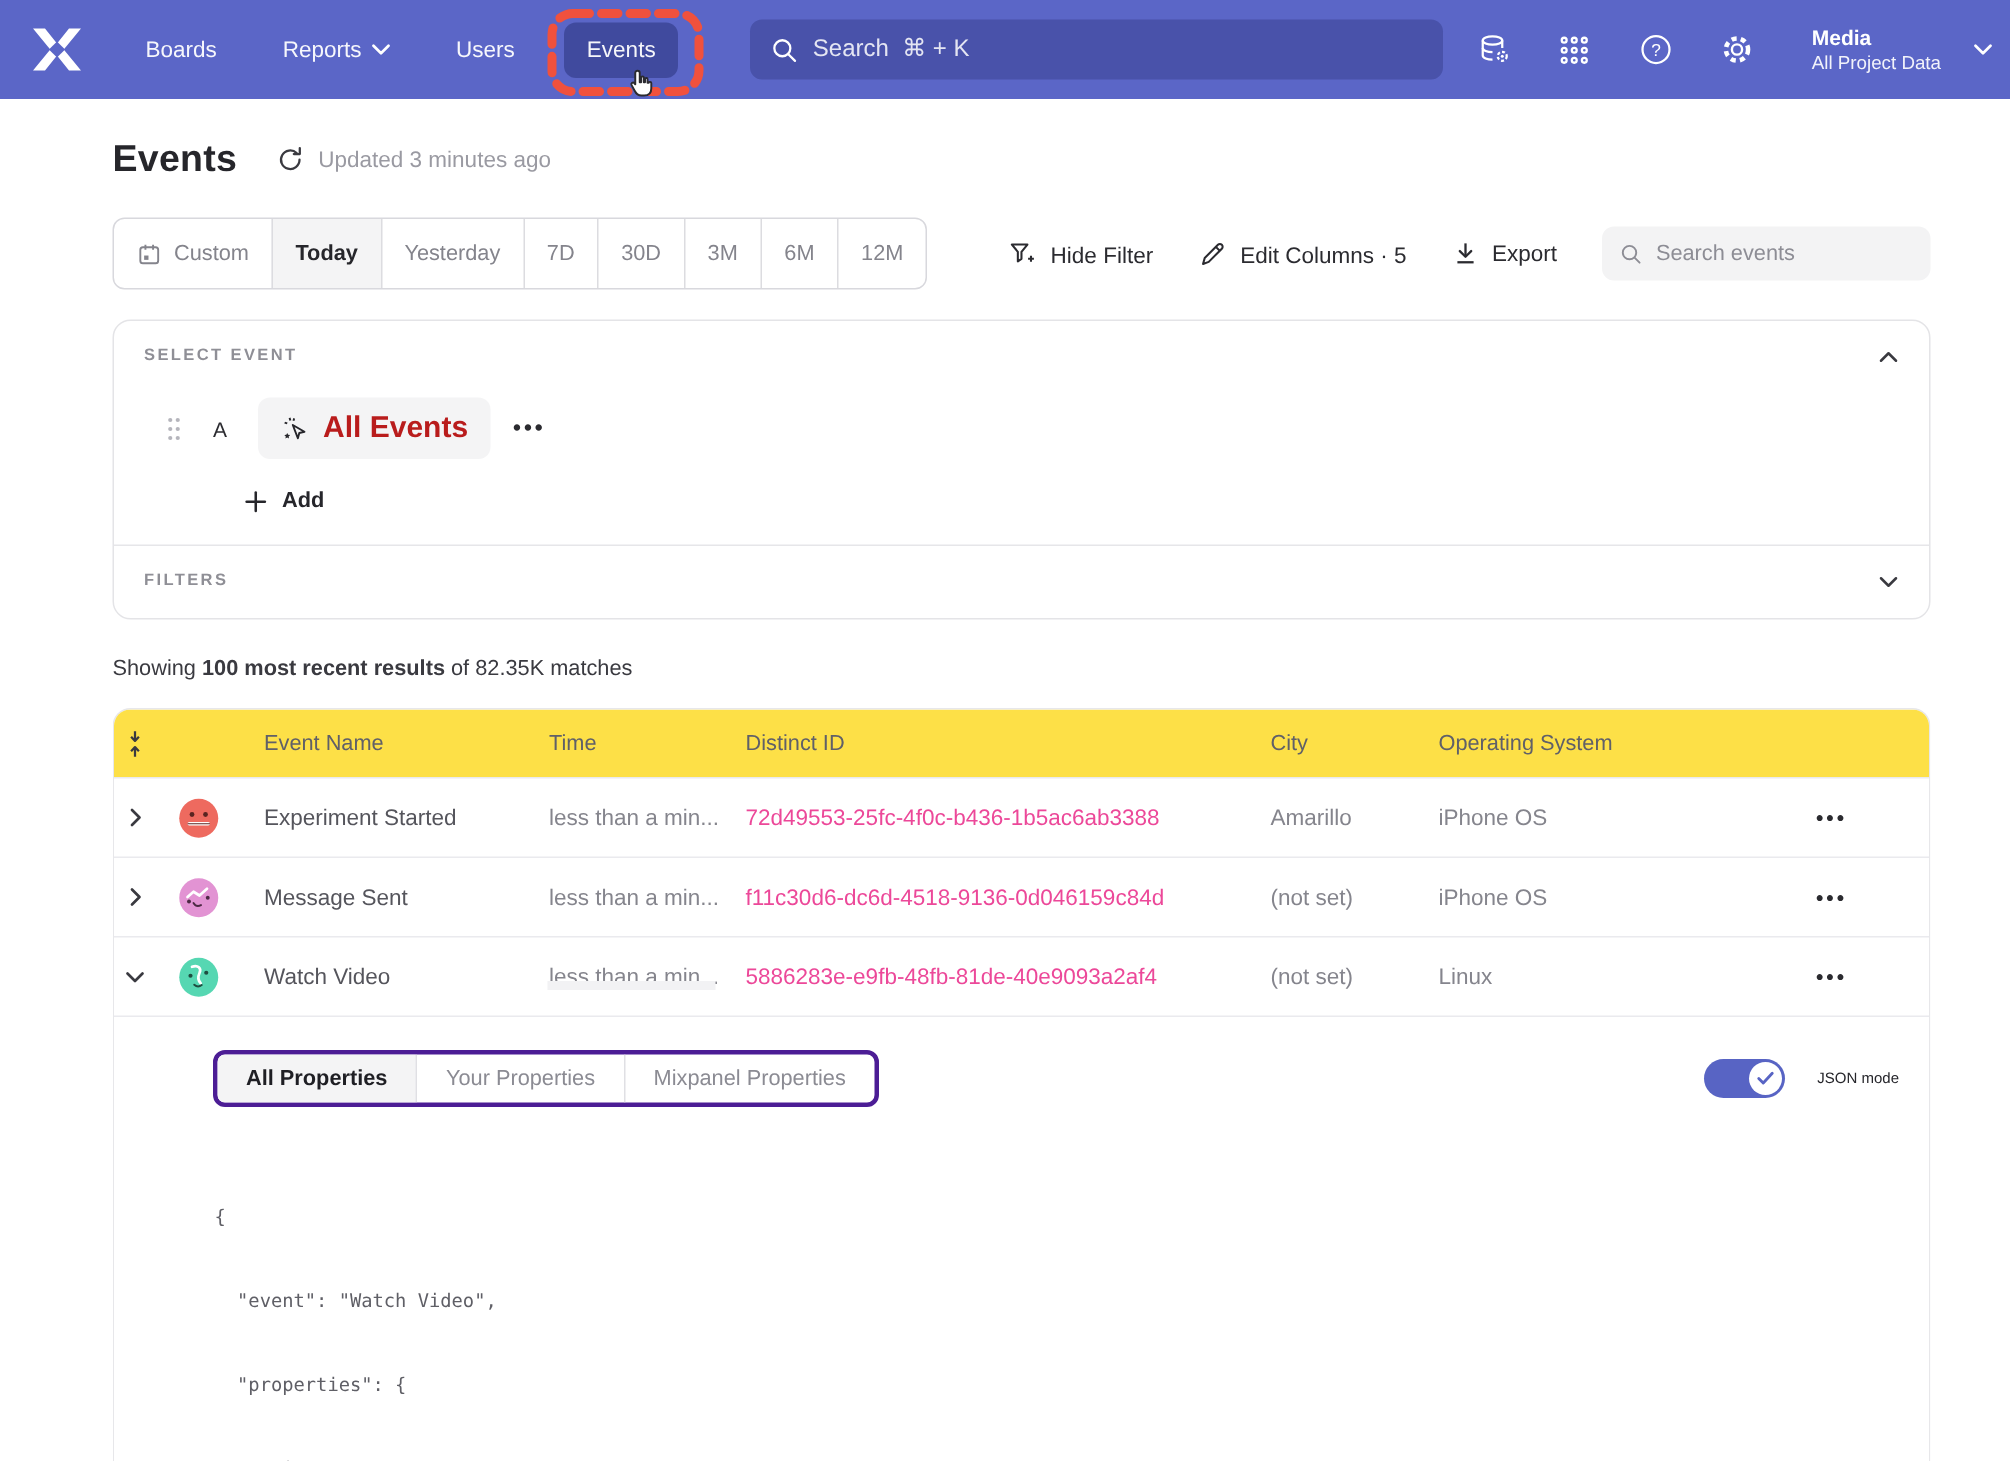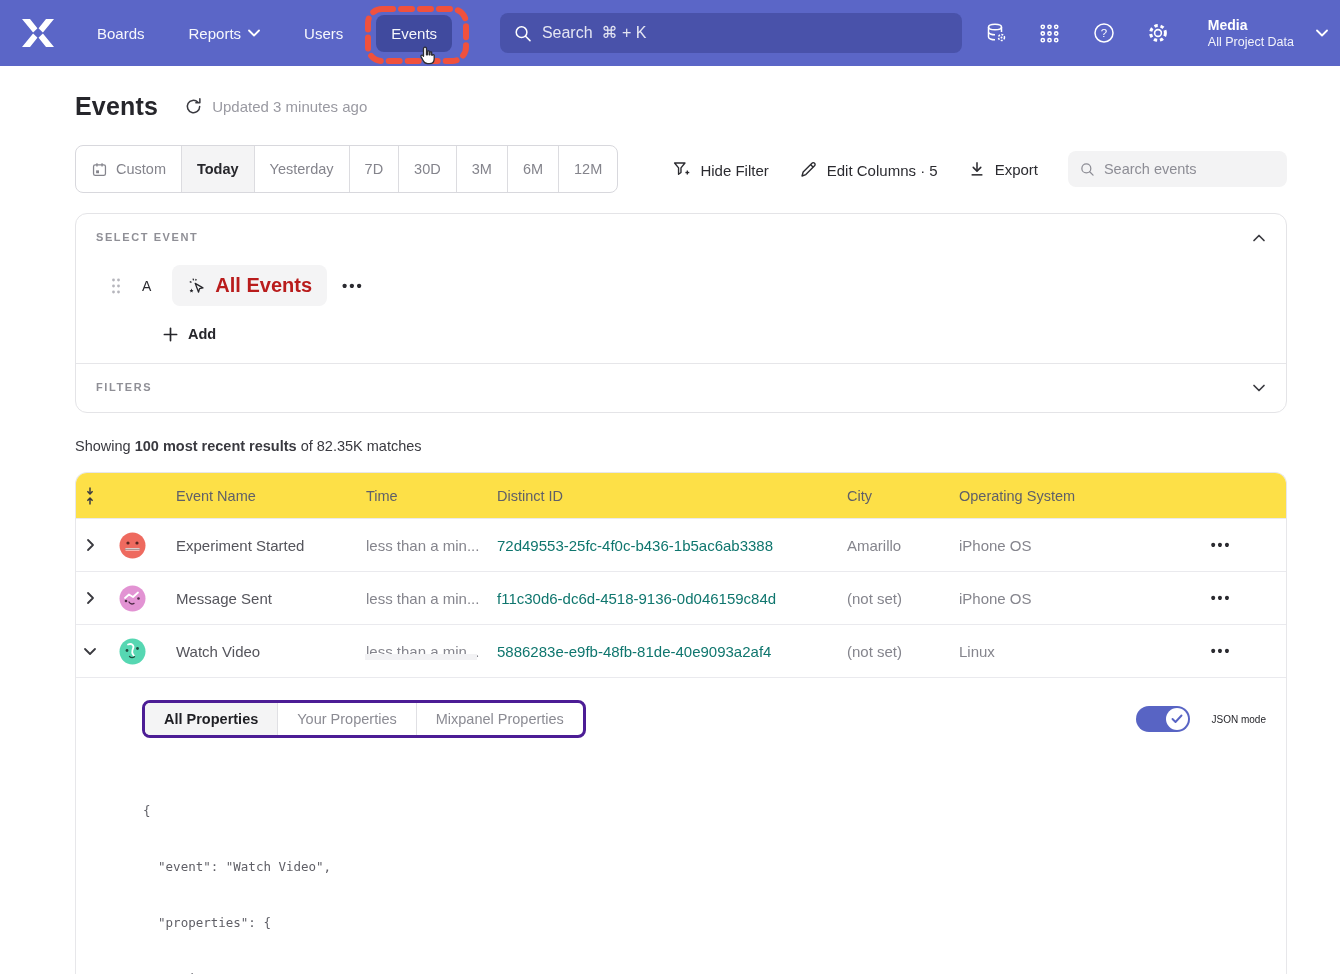--- a/index.html
+++ b/index.html
@@ -71,21 +71,21 @@
   .tcard { margin-top:18px; border:1px solid #e7e7ea; border-bottom:none; border-radius:12px 12px 0 0; overflow:hidden; }
   .tgrid { display:grid; grid-template-columns:28px 62px 190px 131px 350px 112px 207px 1fr; align-items:center; }
   .thead { background:#fde047; height:45px; color:#606068; font-size:14.5px; }
   .thead .hcell { padding-left:10px; }
   .sort-cell { display:flex; justify-content:center; }
   .trow { height:53px; border-top:1px solid #eaeaee; background:#fff; }
   .cell { padding-left:10px; font-size:15px; white-space:nowrap; overflow:hidden; }
   .cell.name { color:#55555c; }
   .cell.time { color:#85858d; position:relative; }
   .time-strip { position:absolute; left:9px; bottom:-6px; width:112px; height:12px; background:#f2f2f4; }
-  .cell.id { color:#0f766e; cursor:pointer; }
+  .cell.id { color:#ec4899; cursor:pointer; }
   .cell.dim { color:#85858d; }
   .expander { display:flex; justify-content:center; align-items:center; cursor:pointer; color:#3a3a40; }
   .avatar-cell { display:flex; align-items:center; padding-left:15px; }
   .row-actions { display:flex; justify-content:center; }
   .row-actions .dots { color:#2b2b30; font-size:14px; letter-spacing:2px; font-weight:700; cursor:pointer; }
 
   
   .detail { position:relative; background:#fff; border-top:1px solid #eaeaee; padding:22px 20px 0 66px; }
   .detail-top { display:flex; align-items:center; }
   .tabs { display:inline-flex; border:3px solid #4c1d95; border-radius:8px; height:38px; overflow:hidden; }

